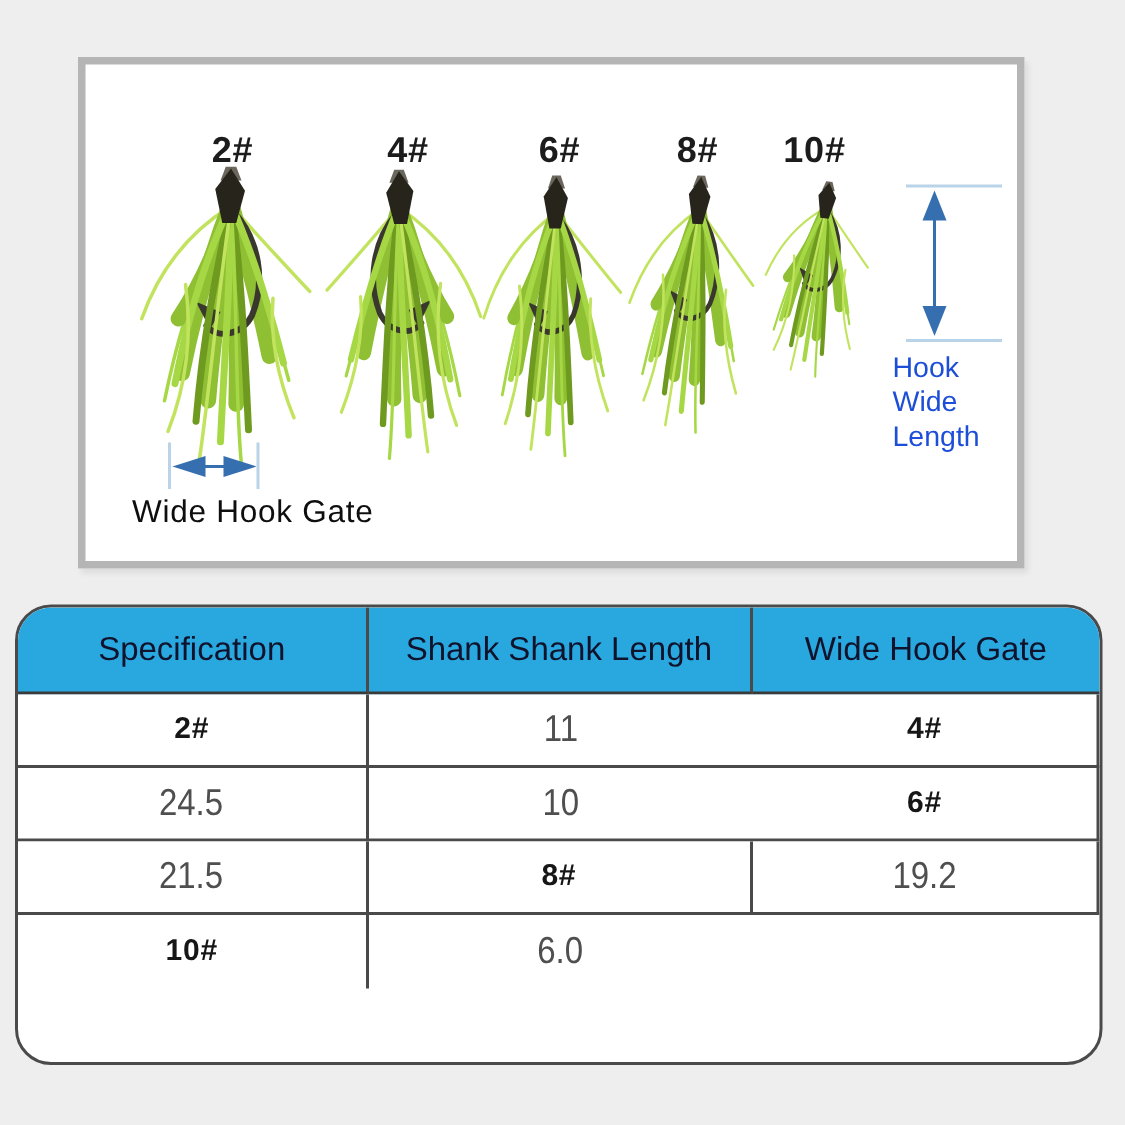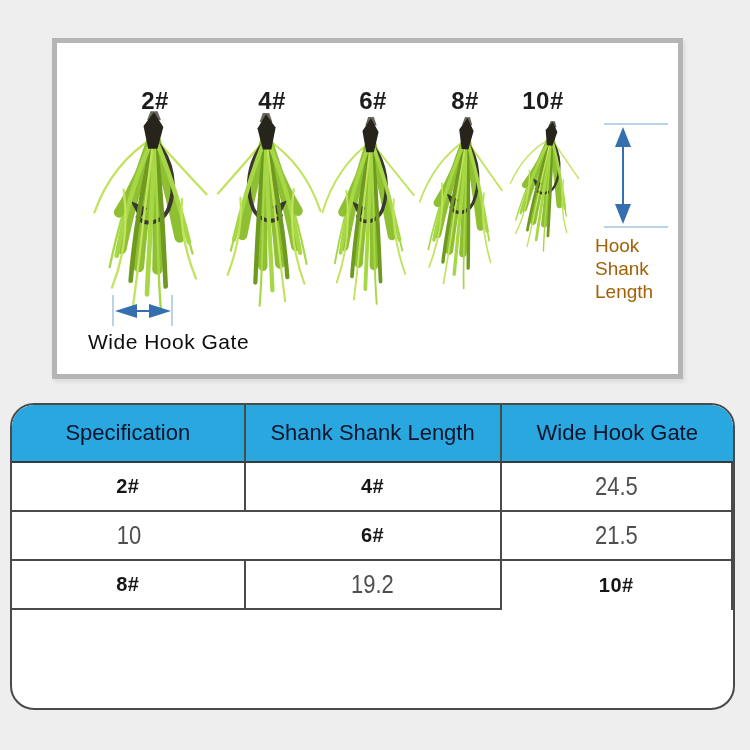--- a/index.html
+++ b/index.html
@@ -44,21 +44,21 @@
   .cap-h.top{top:123px}.cap-h.bottom{top:226px}
   .v-arrow{position:absolute;left:612px;top:126px;width:22px;height:99px;}
   .cap-v{position:absolute;width:2px;height:31px;top:295px;background:#b9d3e8;}
   .cap-v.left{left:112px}.cap-v.right{left:171px}
   .h-arrow{position:absolute;left:114px;top:303px;width:58px;height:16px;}
   .arrow-fill{fill:#366fb0}
   .arrow-line{stroke:#366fb0;stroke-width:2}
 
   .shank-text{
     position:absolute;left:595px;top:234px;
-    font-size:19px;line-height:23px;color:#a16207;
+    font-size:19px;line-height:23px;color:#1d4ed8;
   }
   .shank-text span{display:block;}
   .gate-text{
     position:absolute;left:88px;top:330px;
     font-size:21px;color:#0e0e0e;letter-spacing:0.5px;
   }
 
   
   .spec-table{
     position:absolute;left:10px;top:403px;width:725px;height:307px;
@@ -139,21 +139,21 @@
 
   <div class="cap-h top"></div>
   <div class="cap-h bottom"></div>
   <svg class="v-arrow" viewBox="0 0 22 99">
     <line x1="11" y1="12" x2="11" y2="87" class="arrow-line"></line>
     <path d="M11,1 L19,21 L3,21 Z" class="arrow-fill"></path>
     <path d="M11,98 L19,78 L3,78 Z" class="arrow-fill"></path>
   </svg>
   <div class="shank-text">
     <span>Hook</span>
-    <span>Shank</span>
+    <span>Wide</span>
     <span>Length</span>
   </div>
 
   <div class="cap-v left"></div>
   <div class="cap-v right"></div>
   <svg class="h-arrow" viewBox="0 0 58 16">
     <line x1="8" y1="8" x2="50" y2="8" class="arrow-line"></line>
     <path d="M1,8 L23,1 L23,15 Z" class="arrow-fill"></path>
     <path d="M57,8 L35,1 L35,15 Z" class="arrow-fill"></path>
   </svg>
@@ -166,20 +166,23 @@
     <div class="cell th col-divider">
         <span class="th-label">Shank Shank Length</span>
       </div>
     <div class="cell th">
         <span class="th-label">Wide Hook Gate</span>
       </div>
 
     <div class="cell col-divider row-line">
         <span class="spec-val">2#</span>
       </div>
+    <div class="cell row-line">
+        <span class="num-val">11</span>
+      </div>
 
     <div class="cell col-divider row-line">
         <span class="spec-val">4#</span>
       </div>
     <div class="cell col-divider row-line">
         <span class="num-val">24.5</span>
       </div>
     <div class="cell row-line">
         <span class="num-val">10</span>
       </div>
@@ -194,15 +197,18 @@
     <div class="cell col-divider row-line">
         <span class="spec-val">8#</span>
       </div>
     <div class="cell col-divider row-line">
         <span class="num-val">19.2</span>
       </div>
 
     <div class="cell col-divider">
         <span class="spec-val">10#</span>
       </div>
+    <div class="cell">
+        <span class="num-val">6.0</span>
+      </div>
   </div>
 
 </div>
 
 </body></html>

